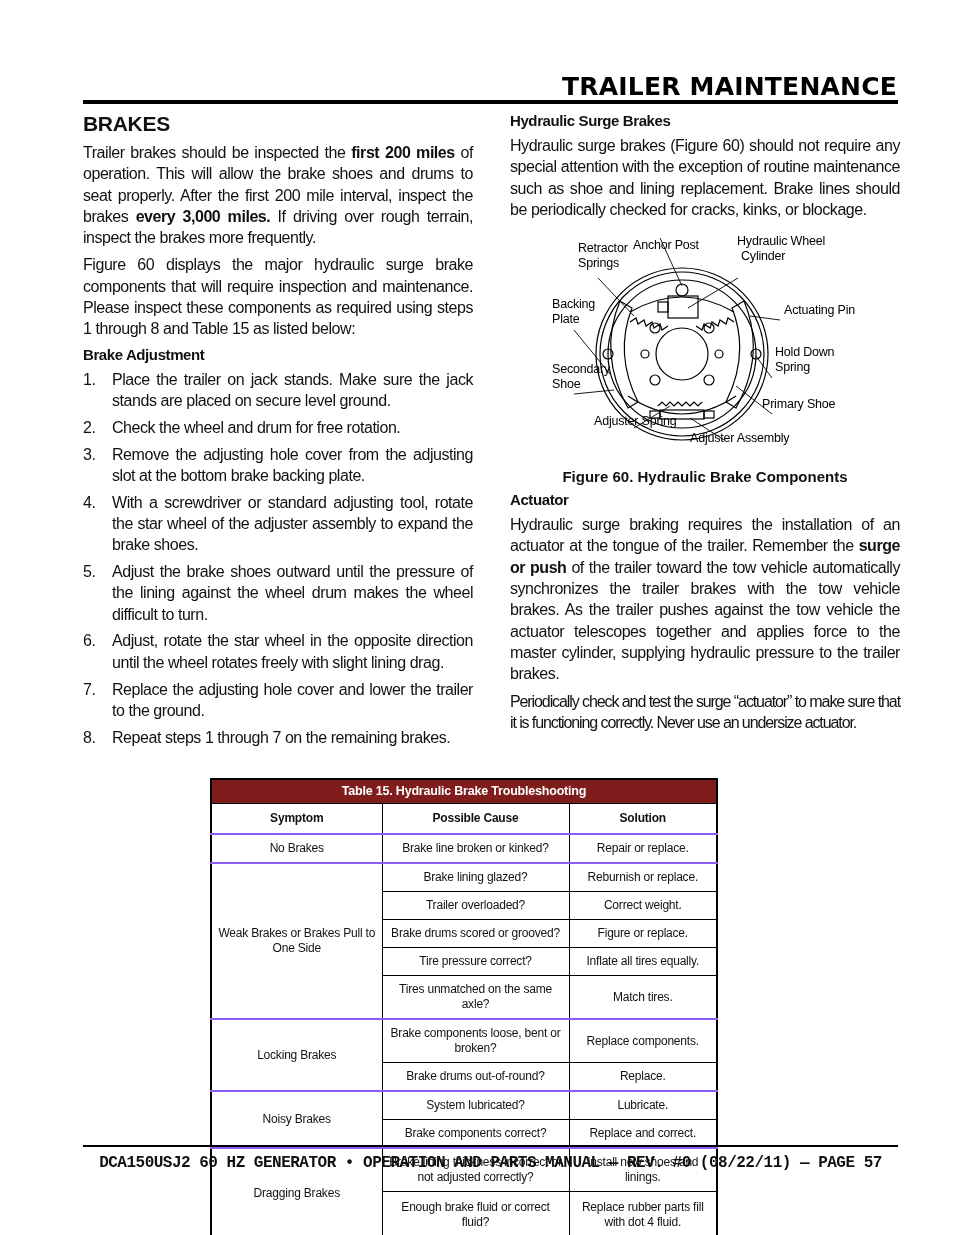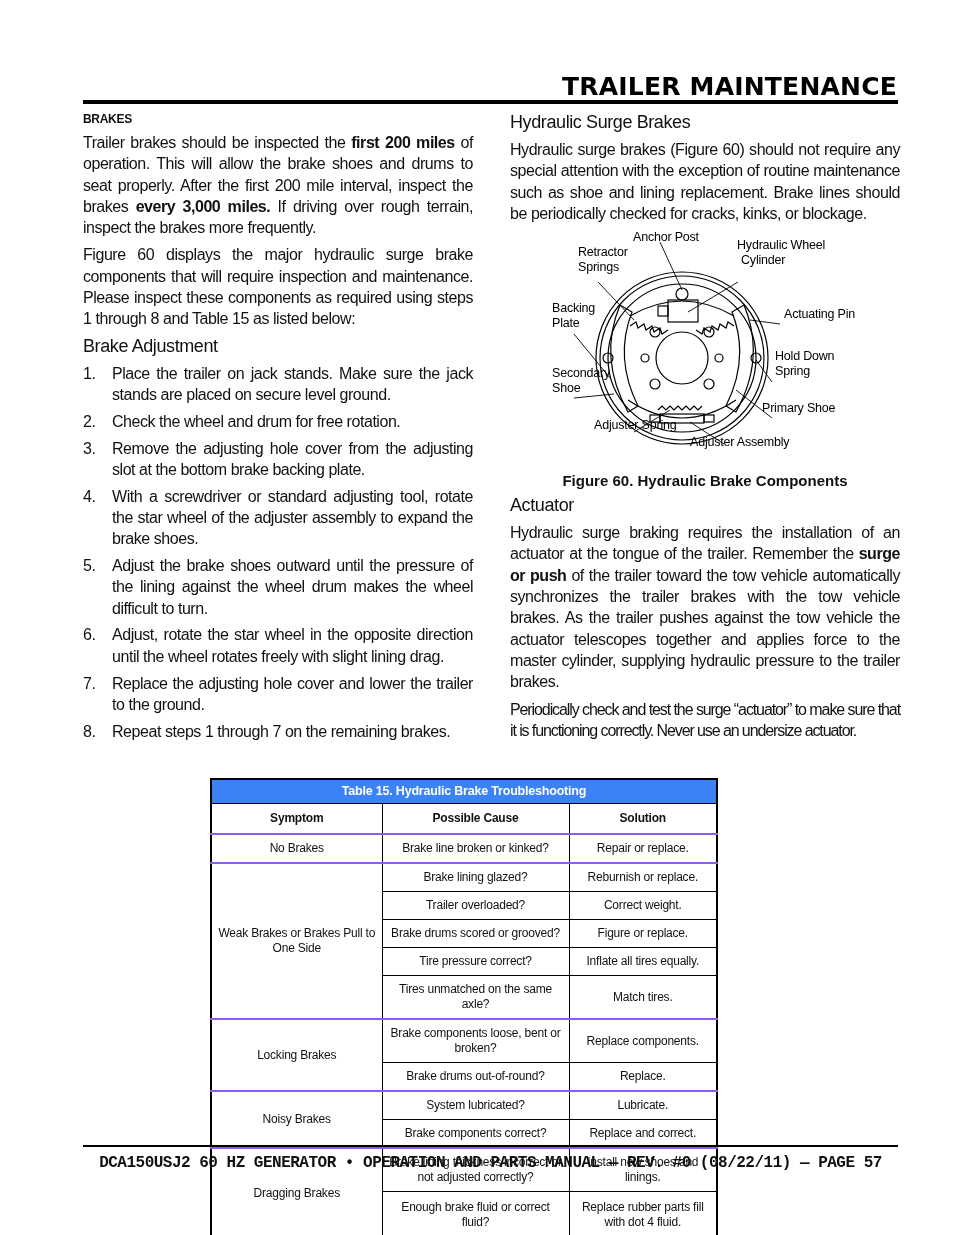--- a/index.html
+++ b/index.html
@@ -4,36 +4,36 @@
 <style>
   html, body { margin: 0; padding: 0; background: #ffffff; }
   body { width: 954px; height: 1235px; position: relative; overflow: hidden;
          font-family: "Liberation Sans", sans-serif; color: #111; }
   .page-title { position: absolute; right: 57px; top: 72px; font-family: "DejaVu Sans", sans-serif;
                 font-weight: 900; font-size: 25px; letter-spacing: 0.2px; color: #000; }
   .title-rule { position: absolute; left: 83px; top: 100px; width: 815px; height: 4px; background: #000; }
   .col { position: absolute; top: 112px; width: 390px; }
   .col-left { left: 83px; }
   .col-right { left: 510px; }
-  h2.sec { font-size: 12px; font-weight: bold; margin: 0 0 6px 0; letter-spacing: -0.3px; }
-  h3.sub { font-size: 18px; font-weight: normal; margin: 4px 0 6px 0; letter-spacing: -0.4px; }
+  h2.sec { font-size: 21px; font-weight: bold; margin: 0 0 6px 0; letter-spacing: -0.3px; }
+  h3.sub { font-size: 15px; font-weight: bold; margin: 4px 0 6px 0; letter-spacing: -0.4px; }
   p.body { font-size: 16px; line-height: 21.3px; margin: 0 0 6px 0; text-align: justify;
            letter-spacing: -0.45px; }
   ol.steps { list-style: none; margin: 0; padding: 0; }
   ol.steps li { display: flex; font-size: 16px; line-height: 21.3px; margin-bottom: 5.5px; letter-spacing: -0.45px; }
   ol.steps li .num { width: 29px; flex: none; }
   ol.steps li .txt { flex: 1; text-align: justify; }
   .figure { position: relative; width: 390px; height: 230px; margin: 6px 0 0 0; }
   .fig-label { position: absolute; font-size: 12.5px; line-height: 15px; color: #000; letter-spacing: -0.2px; }
   .fig-caption { font-size: 15px; font-weight: bold; text-align: center; margin: 12px 0 6px 0; letter-spacing: 0; }
   .table-wrap { position: absolute; left: 210px; top: 778px; width: 506px; }
   table.tb { border-collapse: collapse; width: 506px; table-layout: fixed; font-size: 12px; }
   table.tb td, table.tb th { border: 1px solid #000; text-align: center; vertical-align: middle;
                              padding: 6px 6px; line-height: 15px; letter-spacing: -0.2px; }
-  table.tb th.cap { background: #3b82f6; color: #fff; font-weight: bold; font-size: 12.5px; height: 19px; padding: 2px; }
+  table.tb th.cap { background: #7f1d1d; color: #fff; font-weight: bold; font-size: 12.5px; height: 19px; padding: 2px; }
   table.tb th.hd { font-weight: bold; height: 17px; }
   table.tb tr.grp td { border-top: 2px solid #8b5cf6; }
   table.tb { border: 2px solid #000; }
   .foot-rule { position: absolute; left: 83px; top: 1145px; width: 815px; height: 2px; background: #000; }
   .footer { position: absolute; left: 83px; top: 1154px; width: 815px; text-align: center; font-weight: bold;
             font-size: 16px; letter-spacing: -0.5px; font-family: Liberation Mono, monospace; }
 </style>
 </head>
 <body>
 
@@ -128,21 +128,21 @@
         <line x1="228" y1="52" x2="178" y2="82"></line>
         <line x1="64" y1="104" x2="100" y2="148"></line>
         <line x1="270" y1="94" x2="240" y2="90"></line>
         <line x1="262" y1="152" x2="246" y2="130"></line>
         <line x1="64" y1="168" x2="104" y2="164"></line>
         <line x1="262" y1="188" x2="226" y2="160"></line>
         <line x1="124" y1="202" x2="160" y2="180"></line>
         <line x1="214" y1="214" x2="180" y2="192"></line>
       </g>
     </svg>
-    <span class="fig-label" style="left:123px;top:0px">Anchor Post</span>
+    <span class="fig-label" style="left:123px;top:12px">Anchor Post</span>
     <span class="fig-label" style="left:68px;top:15px">Retractor</span>
     <span class="fig-label" style="left:68px;top:30px">Springs</span>
     <span class="fig-label" style="left:227px;top:8px">Hydraulic Wheel</span>
     <span class="fig-label" style="left:231px;top:23px">Cylinder</span>
     <span class="fig-label" style="left:42px;top:71px">Backing</span>
     <span class="fig-label" style="left:42px;top:86px">Plate</span>
     <span class="fig-label" style="left:274px;top:77px">Actuating Pin</span>
     <span class="fig-label" style="left:265px;top:119px">Hold Down</span>
     <span class="fig-label" style="left:265px;top:134px">Spring</span>
     <span class="fig-label" style="left:42px;top:136px">Secondary</span>

